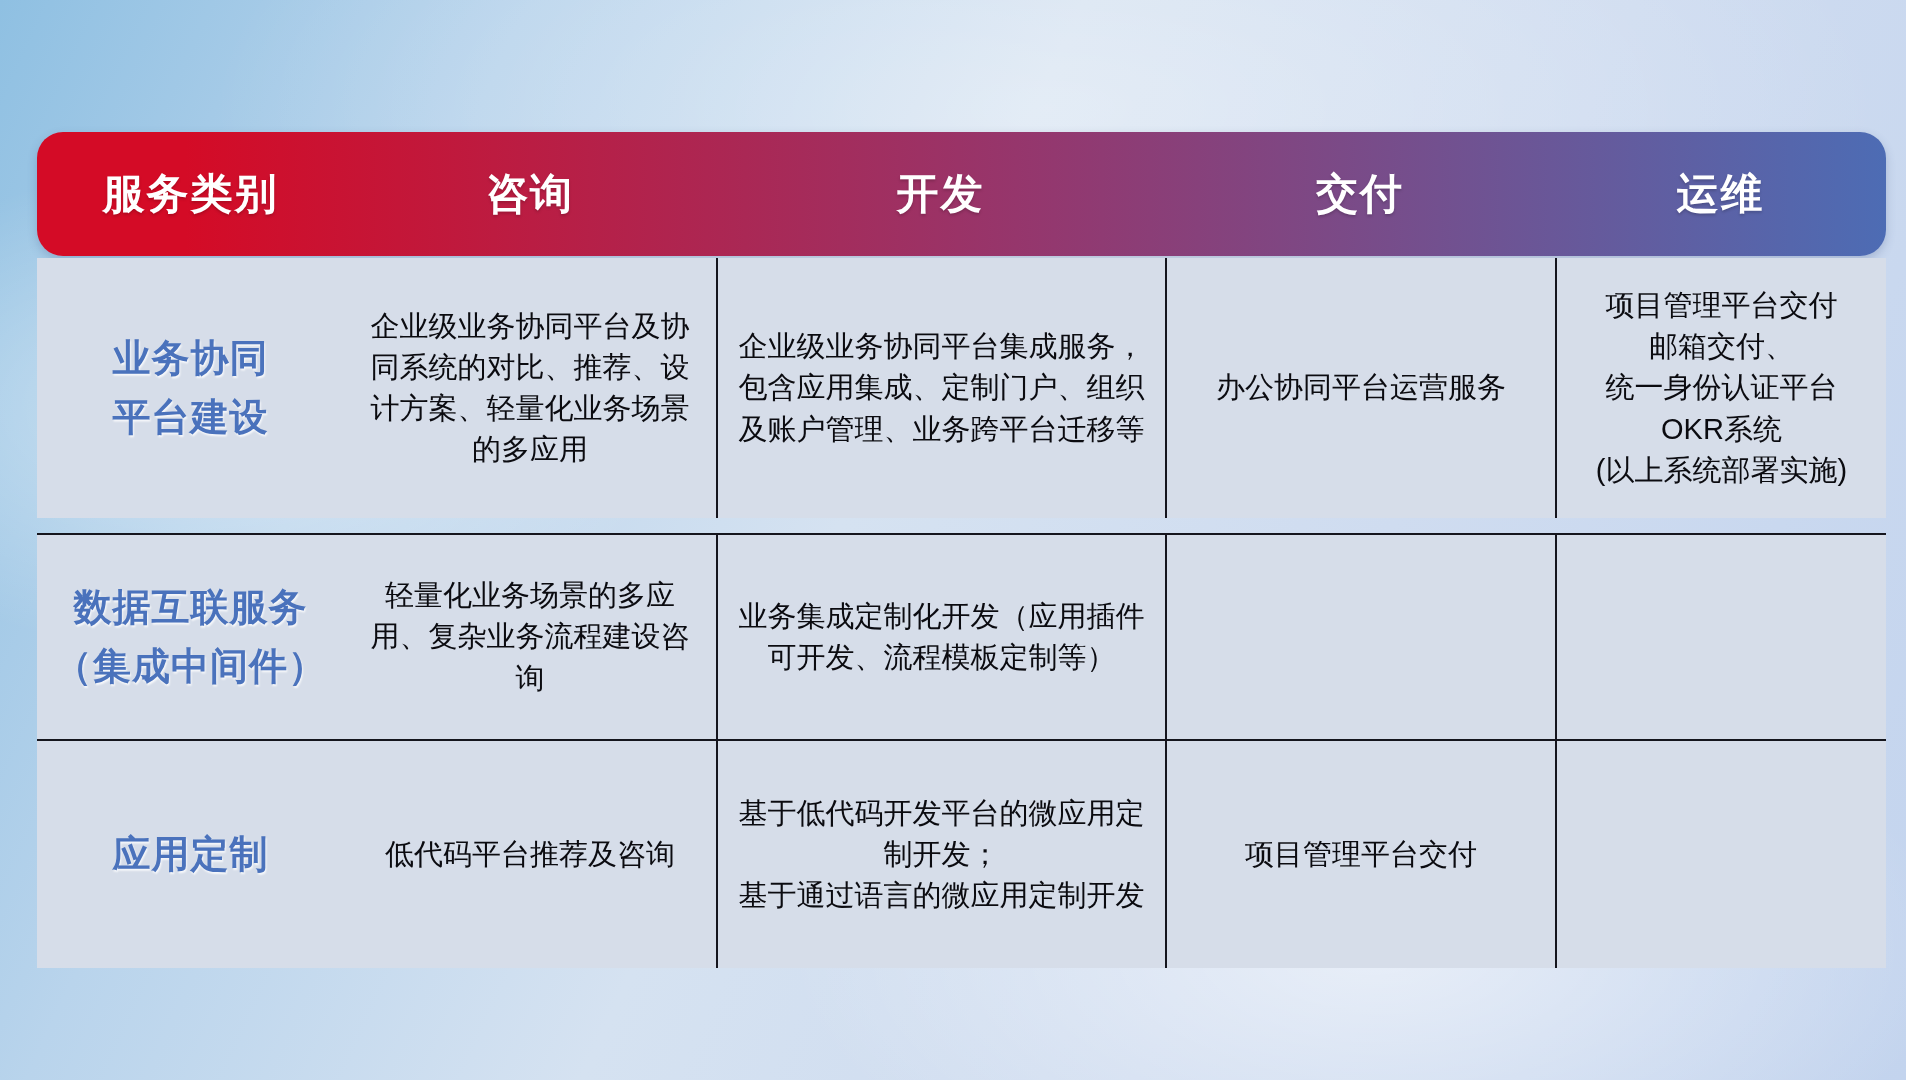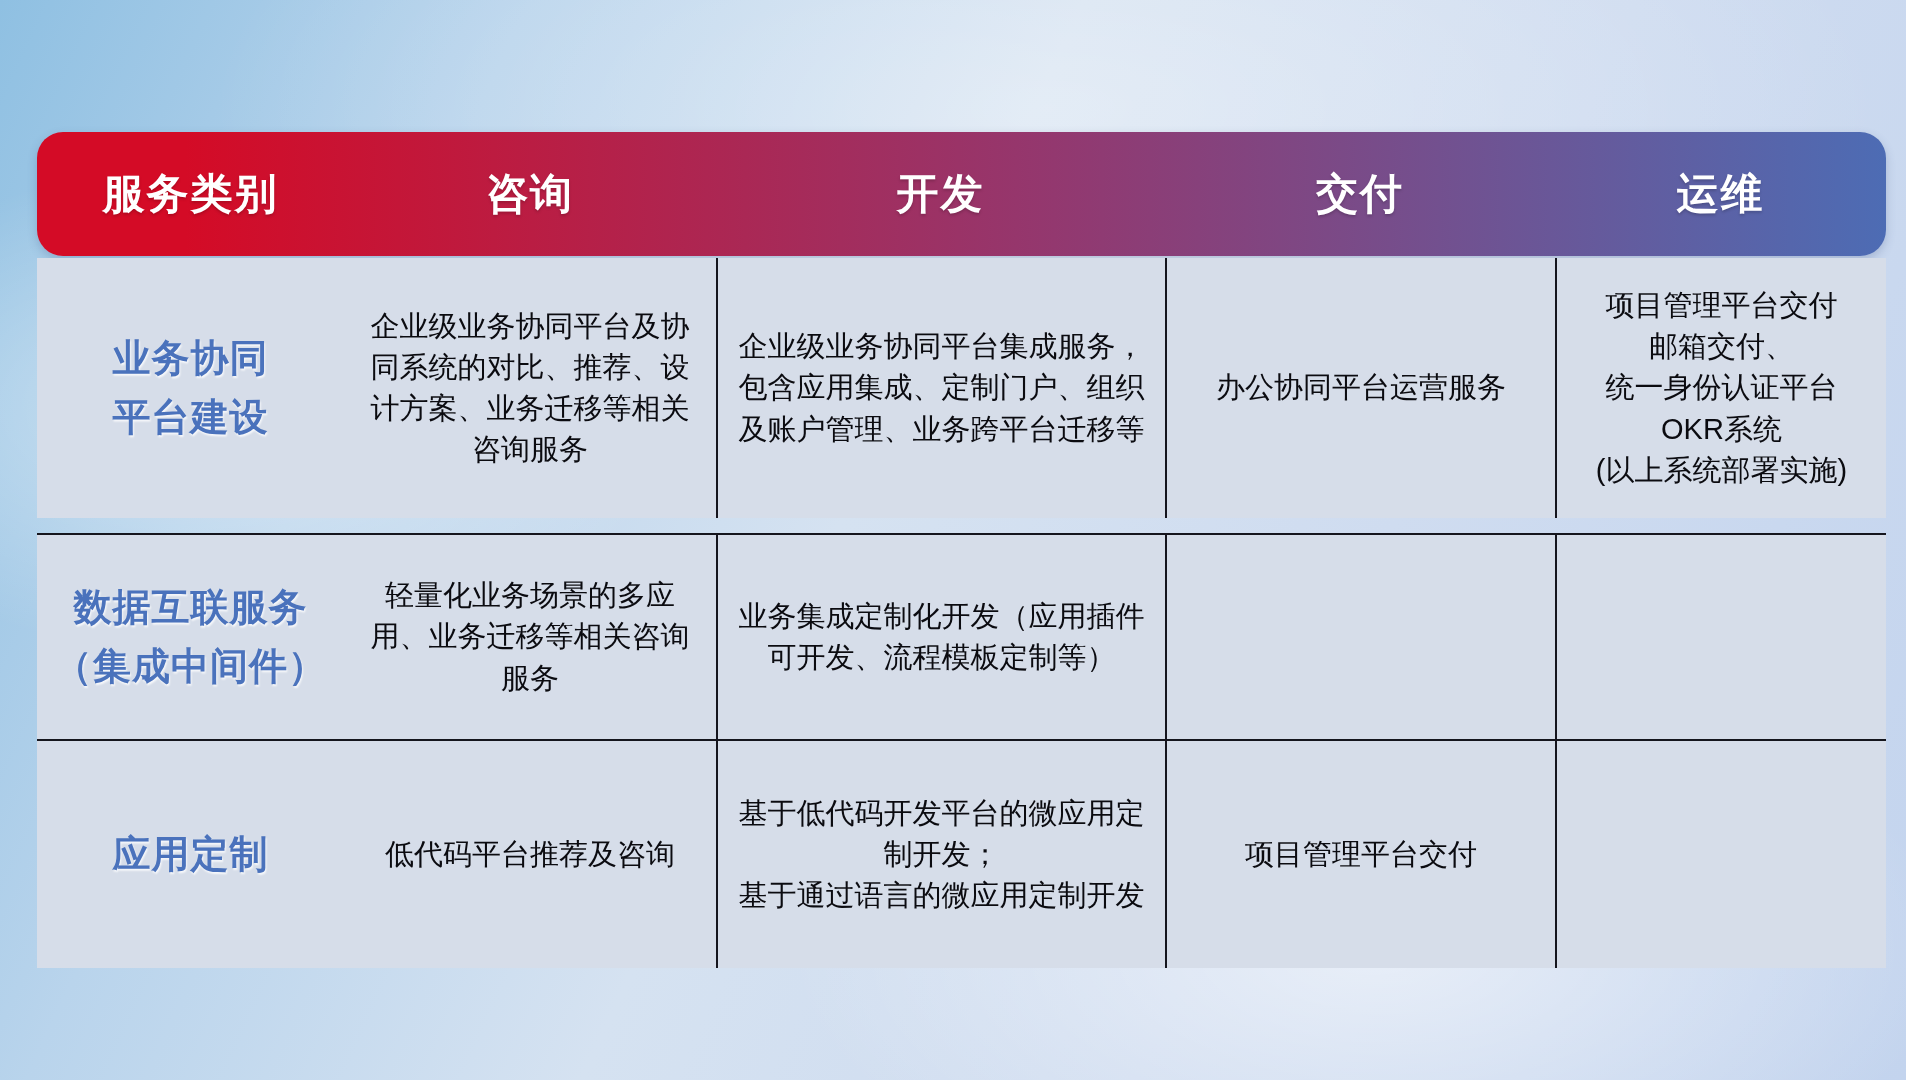--- a/index.html
+++ b/index.html
@@ -70,34 +70,34 @@
       <div class="header-cell">开发</div>
       <div class="header-cell">交付</div>
       <div class="header-cell">运维</div>
     </div>
 
     <div class="body-grid">
 
       <div class="row r1">
         <div class="cell category">业务协同
 平台建设</div>
-        <div class="cell">企业级业务协同平台及协同系统的对比、推荐、设计方案、业务迁移等相关咨询服务</div>
+        <div class="cell">企业级业务协同平台及协同系统的对比、推荐、设计方案、轻量化业务场景的多应用</div>
         <div class="cell">企业级业务协同平台集成服务，包含应用集成、定制门户、组织及账户管理、业务跨平台迁移等</div>
         <div class="cell">办公协同平台运营服务</div>
         <div class="cell">项目管理平台交付
 邮箱交付、
 统一身份认证平台
 OKR系统
 (以上系统部署实施)</div>
       </div>
 
       <div class="row r2">
         <div class="cell category">数据互联服务
 （集成中间件）</div>
-        <div class="cell">轻量化业务场景的多应用、业务迁移等相关咨询服务</div>
+        <div class="cell">轻量化业务场景的多应用、复杂业务流程建设咨询</div>
         <div class="cell">业务集成定制化开发（应用插件可开发、流程模板定制等）</div>
         <div class="cell"></div>
         <div class="cell"></div>
       </div>
 
       <div class="row r3">
         <div class="cell category">应用定制</div>
         <div class="cell">低代码平台推荐及咨询</div>
         <div class="cell">基于低代码开发平台的微应用定制开发；
 基于通过语言的微应用定制开发</div>

